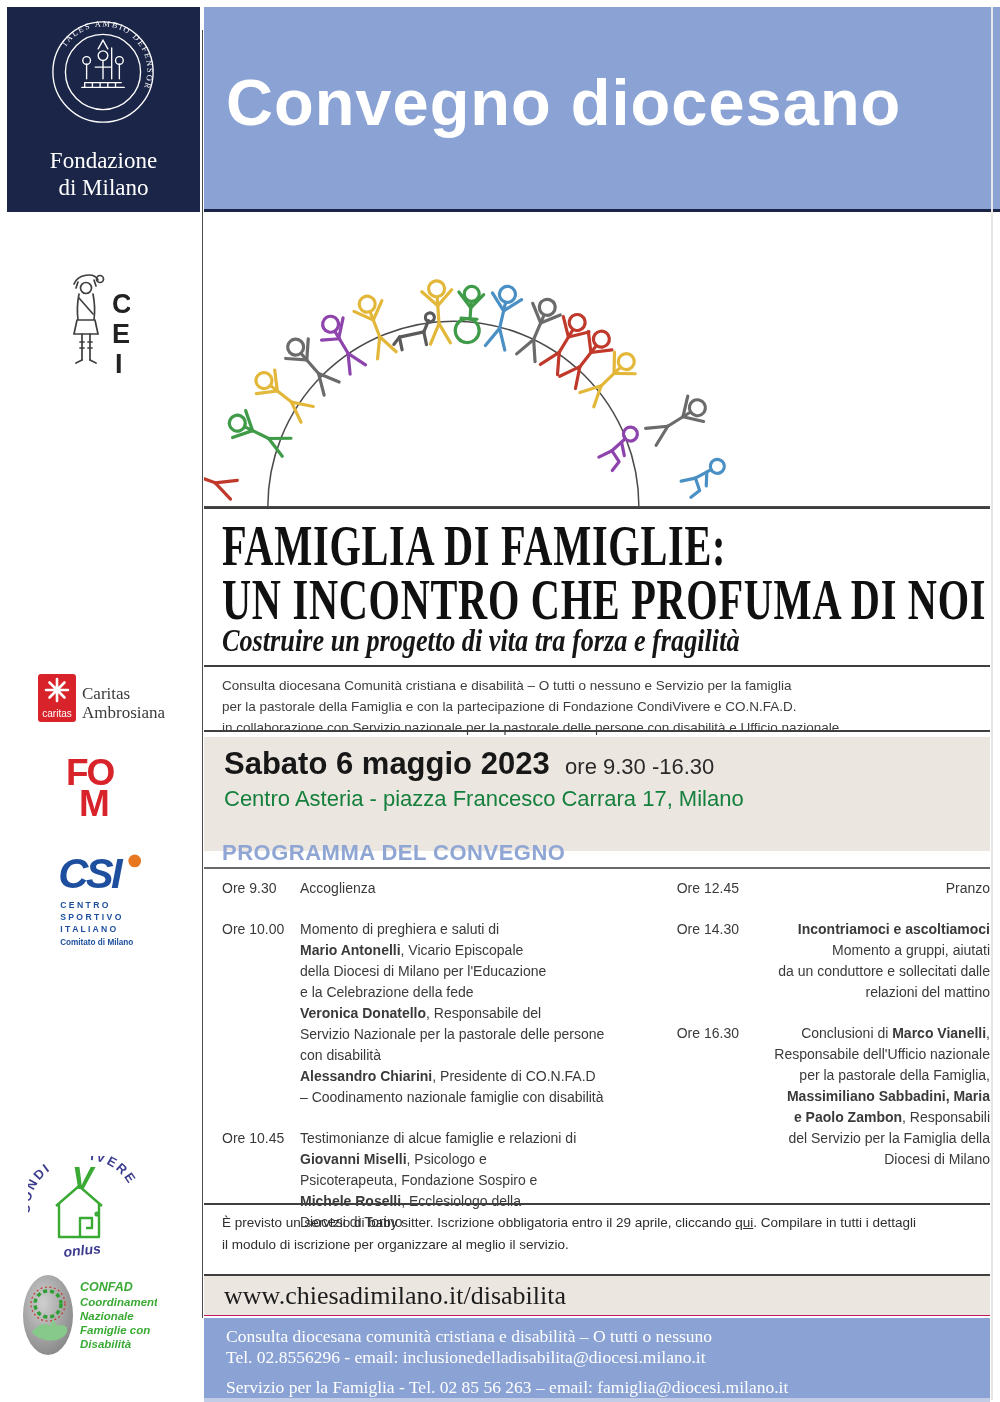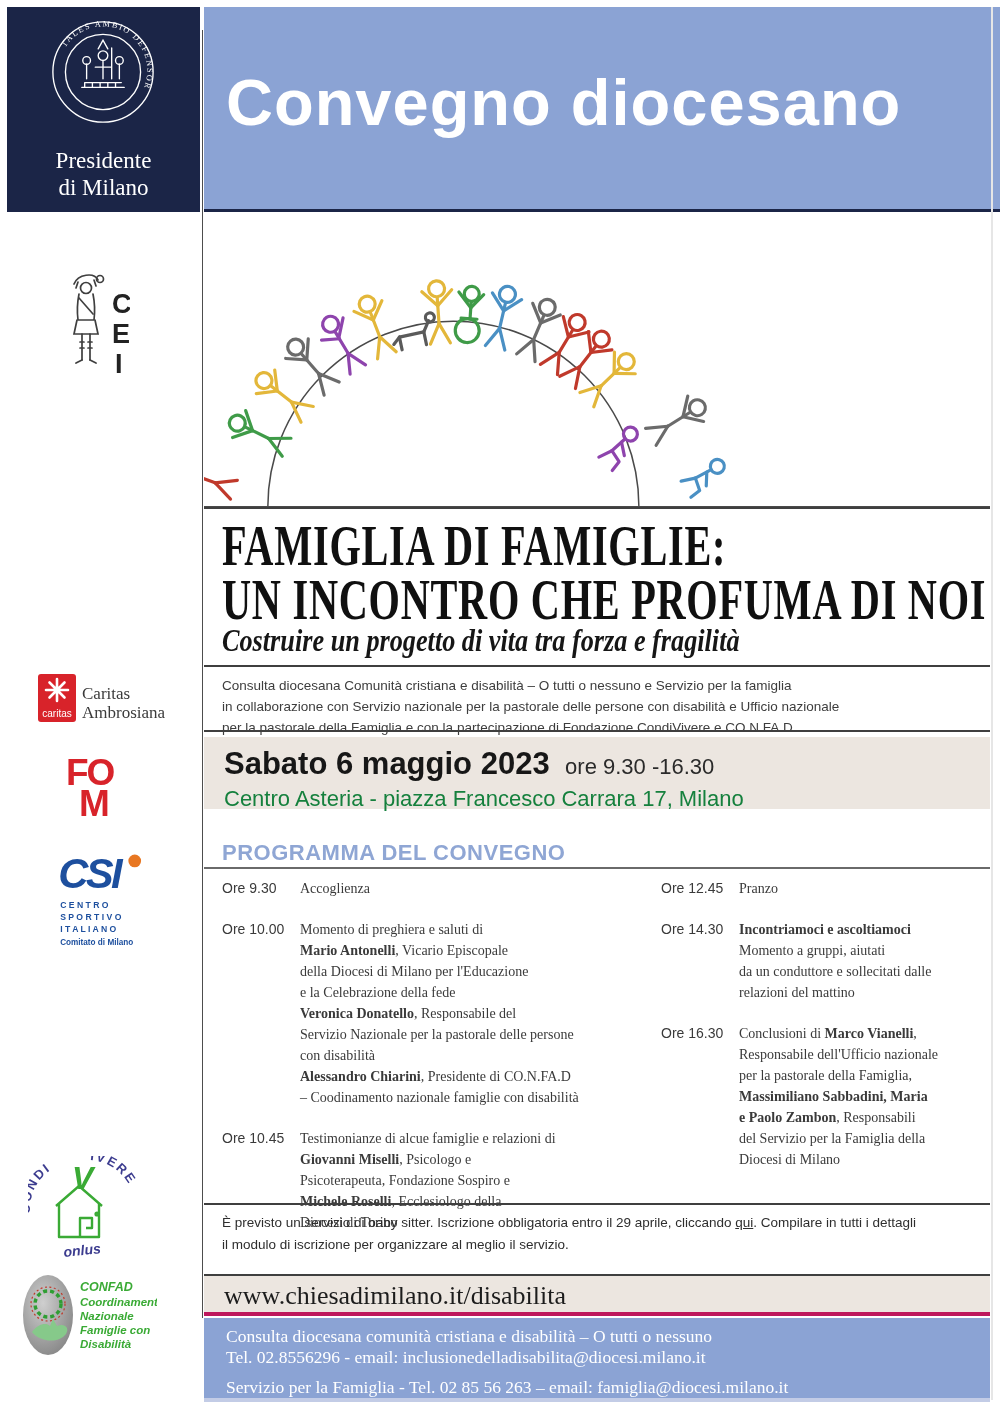--- a/index.html
+++ b/index.html
@@ -31,41 +31,41 @@
   
   .title-line{position:absolute;left:222px;font-family:"Liberation Serif",serif;font-weight:bold;
               font-size:56px;color:#101010;transform:scaleX(0.72);transform-origin:0 0;
               white-space:nowrap;letter-spacing:1px;}
   .subtitle{position:absolute;left:222px;font-family:"Liberation Serif",serif;font-weight:bold;
             font-style:italic;font-size:32px;color:#161616;transform:scaleX(0.82);
             transform-origin:0 0;white-space:nowrap;}
 
   .intro{left:222px;top:675px;font-size:13.5px;line-height:21px;color:#3d3d3d;}
 
-  .date-box{left:204px;top:737px;width:786px;height:72px;background:var(--beige,#ece6e0);}
+  .date-box{left:204px;top:737px;width:786px;height:114px;background:var(--beige,#ece6e0);}
   .date-line{position:absolute;left:20px;top:9px;white-space:nowrap;}
   .date-big{font-size:31px;font-weight:bold;color:#171717;}
   .date-time{font-size:22px;color:#2a2a2a;margin-left:11px;}
   .venue{position:absolute;left:20px;top:49px;font-size:22px;color:#15803d;}
 
   .prog-heading{left:222px;top:840px;font-size:22px;font-weight:bold;letter-spacing:.5px;
                 color:var(--prog-blue,#8fa6d4);}
   .prog-col{top:878px;position:absolute;font-size:14px;line-height:21px;color:#3a3a3a;}
   .prog-col-left{left:222px;width:440px;}
-  .prog-col-right{left:661px;width:329px;}
+  .prog-col-right{left:661px;width:329px;text-align:right;}
   .prog-row{display:flex;margin-bottom:20px;}
   .prog-time{width:78px;flex:none;}
-  .prog-desc{flex:1;white-space:pre-line;font-family:Liberation Serif, serif;}
+  .prog-desc{flex:1;white-space:pre-line;}
   .b{font-weight:bold;}
   .u{text-decoration:underline;}
 
   .note{left:222px;top:1212px;width:775px;font-size:13.5px;line-height:21.5px;color:#2e2e2e;white-space:pre-line;}
 
   .web-bar{left:204px;top:1276px;width:786px;height:40px;background:var(--beige,#ece6e0);
-           border-bottom:4px solid #be185d;box-sizing:border-box;}
+           border-bottom:1px solid #be185d;box-sizing:border-box;}
   .web-text{position:absolute;left:20px;top:5px;font-family:"Liberation Serif",serif;
             font-size:26px;color:#1c1c1c;}
 
   .footer{left:204px;top:1318px;width:786px;height:80px;background:var(--footer-blue,#8ba3d4);
           color:#fff;font-family:"Liberation Serif",serif;font-size:17.5px;line-height:21px;
           padding:8px 0 0 22px;box-sizing:border-box;}
   .footer .gap{margin-top:9px;}
   .bottom-strip{left:204px;top:1398px;width:786px;height:4px;background:#c3cce6;}
 
   
@@ -97,21 +97,21 @@
         <path class="ln" d="M47,50 L63,50"></path>
         <path class="ln" d="M64,30 L64,62"></path>
         <circle class="ln" cx="38" cy="43" r="4"></circle>
         <path class="ln" d="M38,47 L38,62"></path>
         <circle class="ln" cx="72" cy="43" r="4"></circle>
         <path class="ln" d="M72,47 L72,62"></path>
         <path class="ln" d="M36,66 L74,66 M33,71 L77,71 M36,66 L36,71 M44,66 L44,71 M52,66 L52,71 M60,66 L60,71 M68,66 L68,71"></path>
       </g>
     </svg>
     <div class="org-name">
-      <div>Presidente</div>
+      <div>Fondazione</div>
       <div>di Milano</div>
     </div>
   </div>
 
   <div class="abs banner">
     <div class="banner-title">Convegno diocesano</div>
   </div>
 
   <div class="abs vrule"></div>
   <div class="abs right-edge"></div>
@@ -260,22 +260,22 @@
   <div class="abs hline" style="top:507px"></div>
 
   <div class="title-line" style="top:514px">FAMIGLIA DI FAMIGLIE:</div>
   <div class="title-line" style="top:568px">UN INCONTRO CHE PROFUMA DI NOI</div>
   <div class="subtitle" style="top:622px">Costruire un progetto di vita tra forza e fragilità</div>
 
   <div class="abs hline" style="top:665px"></div>
 
   <div class="abs intro">
     <div>Consulta diocesana Comunità cristiana e disabilità – O tutti o nessuno e Servizio per la famiglia</div>
+    <div>per la pastorale della Famiglia e con la partecipazione di Fondazione CondiVivere e CO.N.FA.D.</div>
     <div>in collaborazione con Servizio nazionale per la pastorale delle persone con disabilità e Ufficio nazionale</div>
-    <div>per la pastorale della Famiglia e con la partecipazione di Fondazione CondiVivere e CO.N.FA.D.</div>
   </div>
 
   <div class="abs hline" style="top:730px"></div>
 
   <div class="abs date-box">
     <div class="date-line">
       <span class="date-big">Sabato 6 maggio 2023</span>
       <span class="date-time">ore 9.30 -16.30</span>
     </div>
     <div class="venue">Centro Asteria - piazza Francesco Carrara 17, Milano</div>

